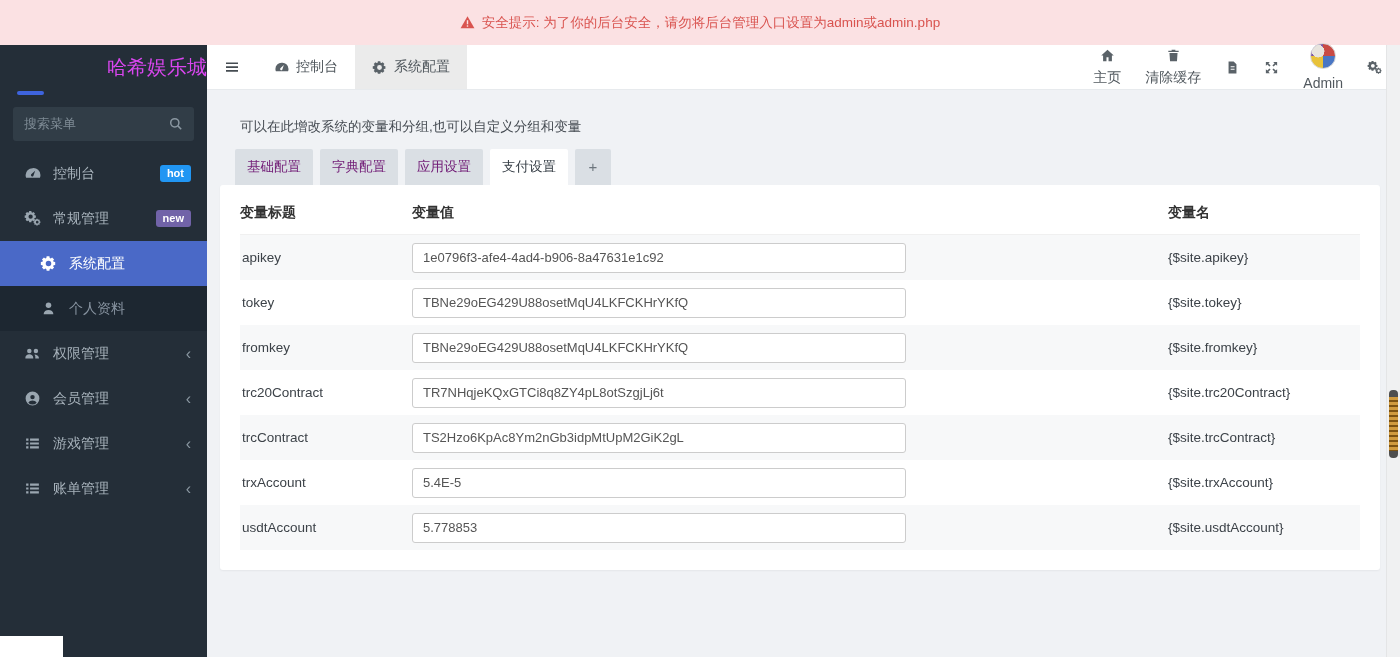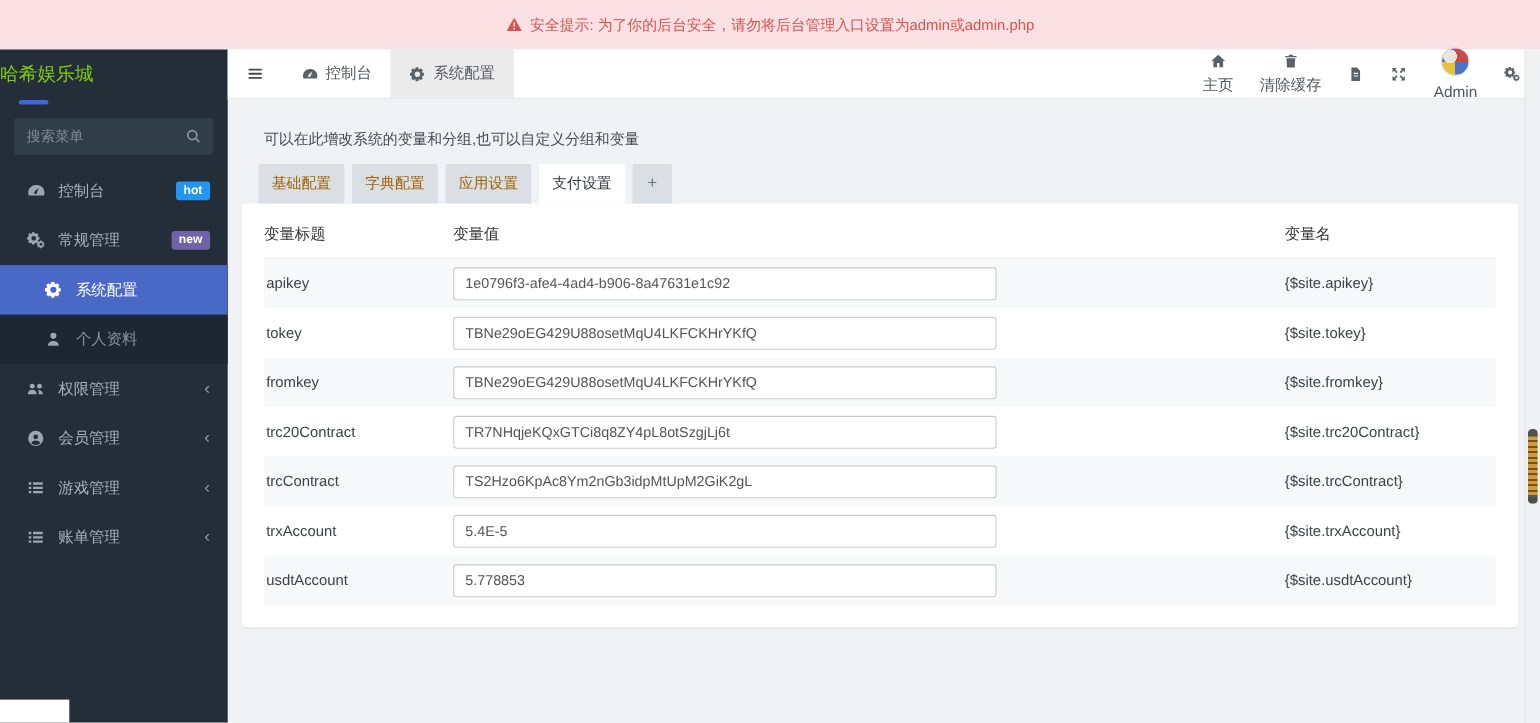--- a/index.html
+++ b/index.html
@@ -9,21 +9,21 @@
 
   
   .banner { height:45px; background:#fbe1e3; color:#d9534f; display:flex; align-items:center; justify-content:center; gap:7px; font-size:13.5px; }
   .banner svg { width:15px; height:15px; fill:#d9534f; }
 
   
   .app { display:flex; height:612px; }
 
   
   .sidebar { width:207px; background:#242e38; flex:0 0 207px; color:#a7b2bb; }
-  .side-title { height:45px; line-height:45px; text-align:left; color:#84cc16; font-size:17px; }
+  .side-title { height:45px; line-height:45px; text-align:right; color:#d946ef; font-size:20px; }
   .blue-dash { width:27px; height:4px; border-radius:2px; background:#3e64de; margin:1px 0 0 17px; }
   .search-box { position:relative; margin:12px 13px 10px; }
   .search-box input { width:100%; height:34px; background:#313d47; border:none; border-radius:3px; color:#cfd8dc; padding:0 32px 0 11px; font-size:13px; font-family:Liberation Serif, serif; }
   .search-box input::placeholder { color:#7f8c96; }
   .search-box .sicon { position:absolute; right:10px; top:9px; width:16px; height:16px; color:#8a97a1; }
   .menu-item { height:45px; display:flex; align-items:center; padding:0 16px 0 24px; font-size:14px; color:#a7b2bb; cursor:pointer; }
   .menu-item .ic { width:17px; height:17px; margin-right:12px; flex:0 0 17px; color:#9aa6b0; }
   .menu-item .ic svg { width:100%; height:100%; fill:currentColor; }
   .badge { margin-left:auto; font-size:11px; font-weight:bold; color:#fff; padding:2px 7px; border-radius:3px; line-height:1.2; }
   .badge.hot { background:#2196f3; }
@@ -52,26 +52,26 @@
   .tb-item .ic svg { width:100%; height:100%; fill:currentColor; }
   .avatar { width:26px; height:26px; border-radius:50%; background:
       radial-gradient(circle at 30% 30%, #e8e4de 0 26%, transparent 27%),
       conic-gradient(#c94b45 0 25%, #4976c4 25% 50%, #e8c23a 50% 75%, #7e57a5 75%);
       border:1px solid #d9d9d9; }
 
   
   .content { flex:1; padding-top:26px;border-radius:23px; }
   .desc { font-size:13.5px; color:#454b52; margin:2px 0 13px 33px; }
   .tabs { display:flex; gap:7px; margin-left:28px; }
-  .tab { width:78px; height:36px; line-height:36px; text-align:center; font-size:13.5px; background:#dadfe4; color:#a16207; border-radius:2px 2px 0 0; cursor:pointer; }
+  .tab { width:78px; height:36px; line-height:36px; text-align:center; font-size:13.5px; background:#dadfe4; color:#701a75; border-radius:2px 2px 0 0; cursor:pointer; }
   .tab.active { background:#fff; color:#343c44; }
   .tab.plus { width:36px; color:#6c757d; font-size:15px; }
 
   .card { background:#fff; margin:0 20px 0 13px; border-radius:3px; box-shadow:0 1px 2px rgba(0,0,0,.05); padding:6px 20px 20px; }
-  .thead { display:flex; align-items:center; height:44px; font-size:14px; font-weight:normal; color:#333; border-bottom:1px solid #f0f0f0; }
+  .thead { display:flex; align-items:center; height:44px; font-size:14px; font-weight:bold; color:#333; border-bottom:1px solid #f0f0f0; }
   .c1 { width:172px; flex:0 0 172px; }
   .c2 { flex:1; min-width:0; }
   .c3 { width:192px; flex:0 0 192px; }
   .trow { display:flex; align-items:center; height:45px; font-size:13.5px; color:#3c4248; }
   .trow:nth-child(odd) { background:#f7f8f9; }
   .trow .c1 { padding-left:2px; }
   .t-input { width:494px; height:30px; border:1px solid #ccc; border-radius:3px; padding:0 10px; font-size:13px; color:#555; font-family:inherit; background:#fff; }
   .t-name { color:#3c4248; }
   .btn-row { margin-top:15px; padding-left:172px; display:flex; gap:7px; }
   .btn { font-size:13px; border-radius:3px; padding:7px 14px; cursor:pointer; border:1px solid transparent; font-family:inherit; }

